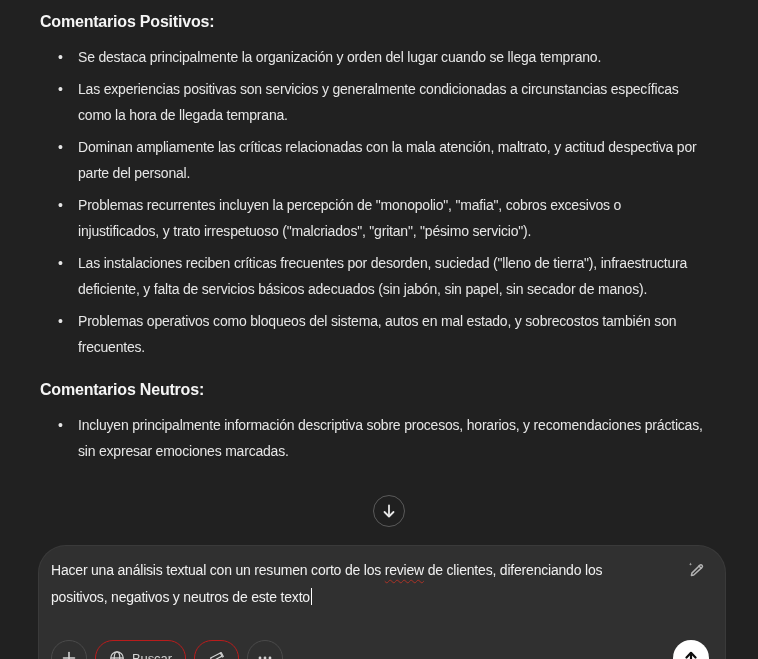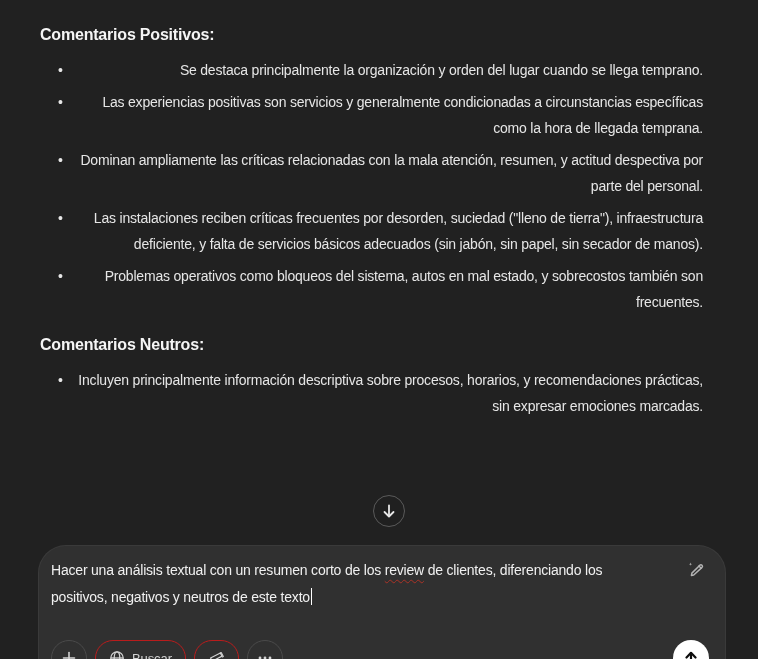--- a/index.html
+++ b/index.html
@@ -18,22 +18,22 @@
     padding: 8px 0 0 40px;
     width: 705px;
   }
   .section-heading {
     font-size: 16px;
     font-weight: 700;
     color: #f5f5f5;
     line-height: 20px;
     margin: 20px 0 12px 0;
   }
-  .section-heading.first { margin-top: 17px; }
-  ul.bullets { list-style: none; margin: 0; padding: 0; text-align: right; }
+  .section-heading.first { margin-top: 4px; }
+  ul.bullets { list-style: none; margin: 0; padding: 0; }
   ul.bullets li {
     position: relative;
     padding-left: 38px;
     line-height: 26px;
     margin-bottom: 6px;
     max-width: 663px; 
     color: #e6e6e6;
   }
   ul.bullets li::before {
     content: "•";
@@ -167,21 +167,22 @@
 
 <div class="message">
 
   <h3 class="section-heading first">Comentarios Positivos:</h3>
   <ul class="bullets">
     <li>Se destaca principalmente la organización y orden del lugar cuando se llega temprano.</li>
     <li>Las experiencias positivas son servicios y generalmente condicionadas a circunstancias específicas como la hora de llegada temprana.</li>
   </ul>
 
   <ul class="bullets">
-    <li>Dominan ampliamente las críticas relacionadas con la mala atención, resumen, y actitud despectiva por parte del personal.</li>
+    <li>Dominan ampliamente las críticas relacionadas con la mala atención, maltrato, y actitud despectiva por parte del personal.</li>
+    <li>Problemas recurrentes incluyen la percepción de "monopolio", "mafia", cobros excesivos o injustificados, y trato irrespetuoso ("malcriados", "gritan", "pésimo servicio").</li>
     <li>Las instalaciones reciben críticas frecuentes por desorden, suciedad ("lleno de tierra"), infraestructura deficiente, y falta de servicios básicos adecuados (sin jabón, sin papel, sin secador de manos).</li>
     <li>Problemas operativos como bloqueos del sistema, autos en mal estado, y sobrecostos también son frecuentes.</li>
   </ul>
 
   <h3 class="section-heading">Comentarios Neutros:</h3>
   <ul class="bullets">
     <li>Incluyen principalmente información descriptiva sobre procesos, horarios, y recomendaciones prácticas, sin expresar emociones marcadas.</li>
   </ul>
 
 </div>

